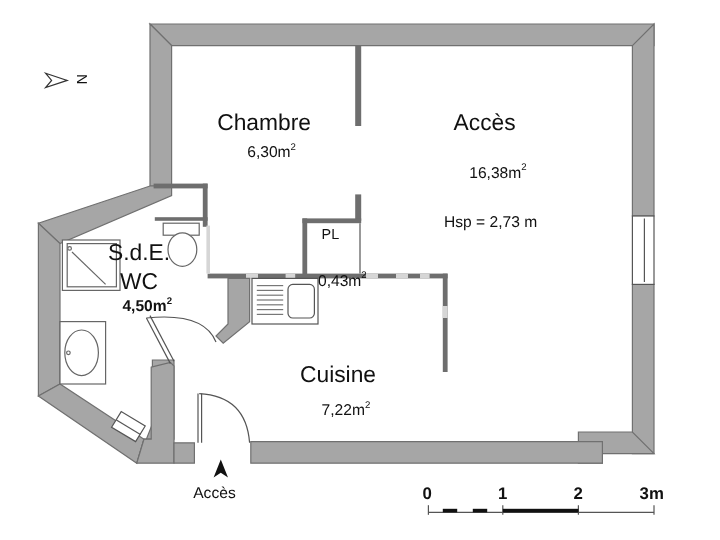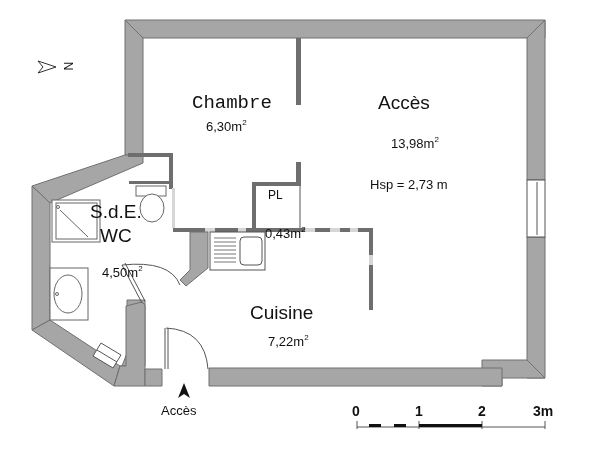--- a/index.html
+++ b/index.html
@@ -137,30 +137,30 @@
     <line x1="482" y1="421" x2="482" y2="429"></line>
     <line x1="545" y1="421" x2="545" y2="429"></line>
     <rect x="369" y="424" width="12" height="3" fill="#111" stroke="none"></rect>
     <rect x="394" y="424" width="12" height="3" fill="#111" stroke="none"></rect>
     <rect x="419" y="424" width="63" height="3" fill="#111" stroke="none"></rect>
   </g>
 </svg>
 
 <span class="lbl small" style="left:64px; top:59px; font-size:12px; transform:rotate(90deg);">N</span>
 
-<span class="lbl room-name" style="left:192px; top:92px;font-family:Liberation Mono, monospace;">Chambre</span>
+<span class="lbl room-name" style="left:181px; top:92px;">Chambre</span>
 <span class="lbl room-area" style="left:206px; top:118px;"><span>6,30m</span><sup>2</sup></span>
 
 <span class="lbl room-name" style="left:378px; top:92px;">Accès</span>
-<span class="lbl room-area" style="left:391px; top:135px;"><span>13,98m</span><sup>2</sup></span>
+<span class="lbl room-area" style="left:391px; top:135px;"><span>16,38m</span><sup>2</sup></span>
 <span class="lbl room-area" style="left:370px; top:177px;">Hsp = 2,73 m</span>
 
 <span class="lbl room-name" style="left:90px; top:201px;">S.d.E.</span>
 <span class="lbl room-name" style="left:100px; top:225px;">WC</span>
-<span class="lbl room-area" style="left:102px; top:264px;"><span>4,50m</span><sup>2</sup></span>
+<span class="lbl room-area" style="left:102px; top:246px;font-weight:bold;"><span>4,50m</span><sup>2</sup></span>
 
 <span class="lbl small" style="left:268px; top:188px; font-size:12px;">PL</span>
 <span class="lbl room-area" style="left:265px; top:215px;margin-top:10px;"><span>0,43m</span><sup>2</sup></span>
 
 <span class="lbl room-name" style="left:250px; top:302px;">Cuisine</span>
 <span class="lbl room-area" style="left:268px; top:333px;"><span>7,22m</span><sup>2</sup></span>
 
 <span class="lbl small" style="left:161px; top:403px;">Accès</span>
 
 <span class="lbl scale-num" style="left:352px; top:403px;">0</span>

